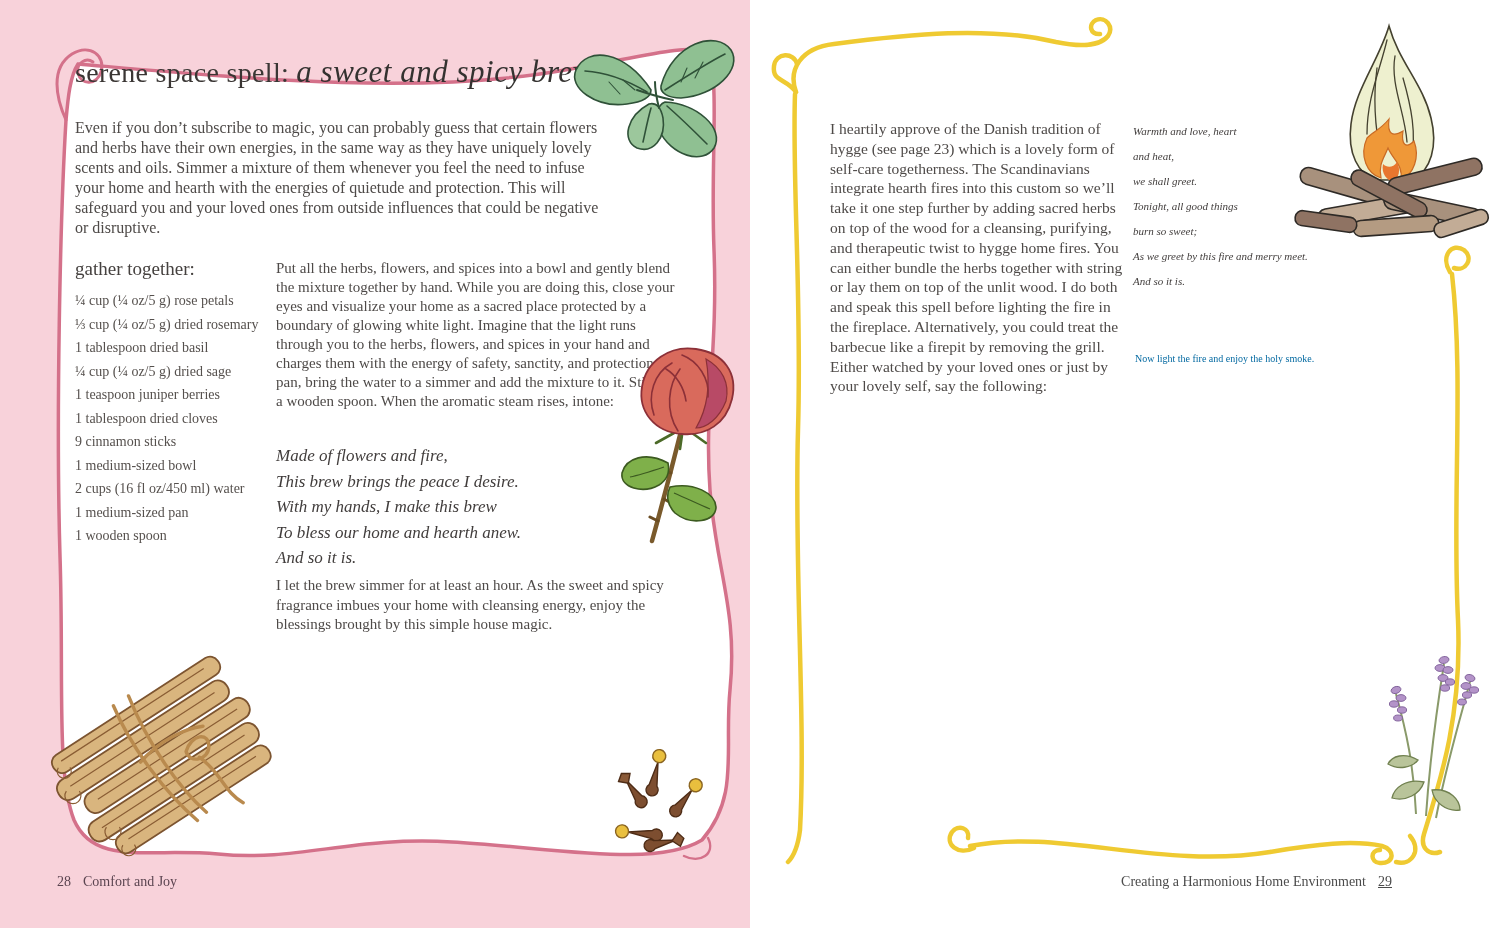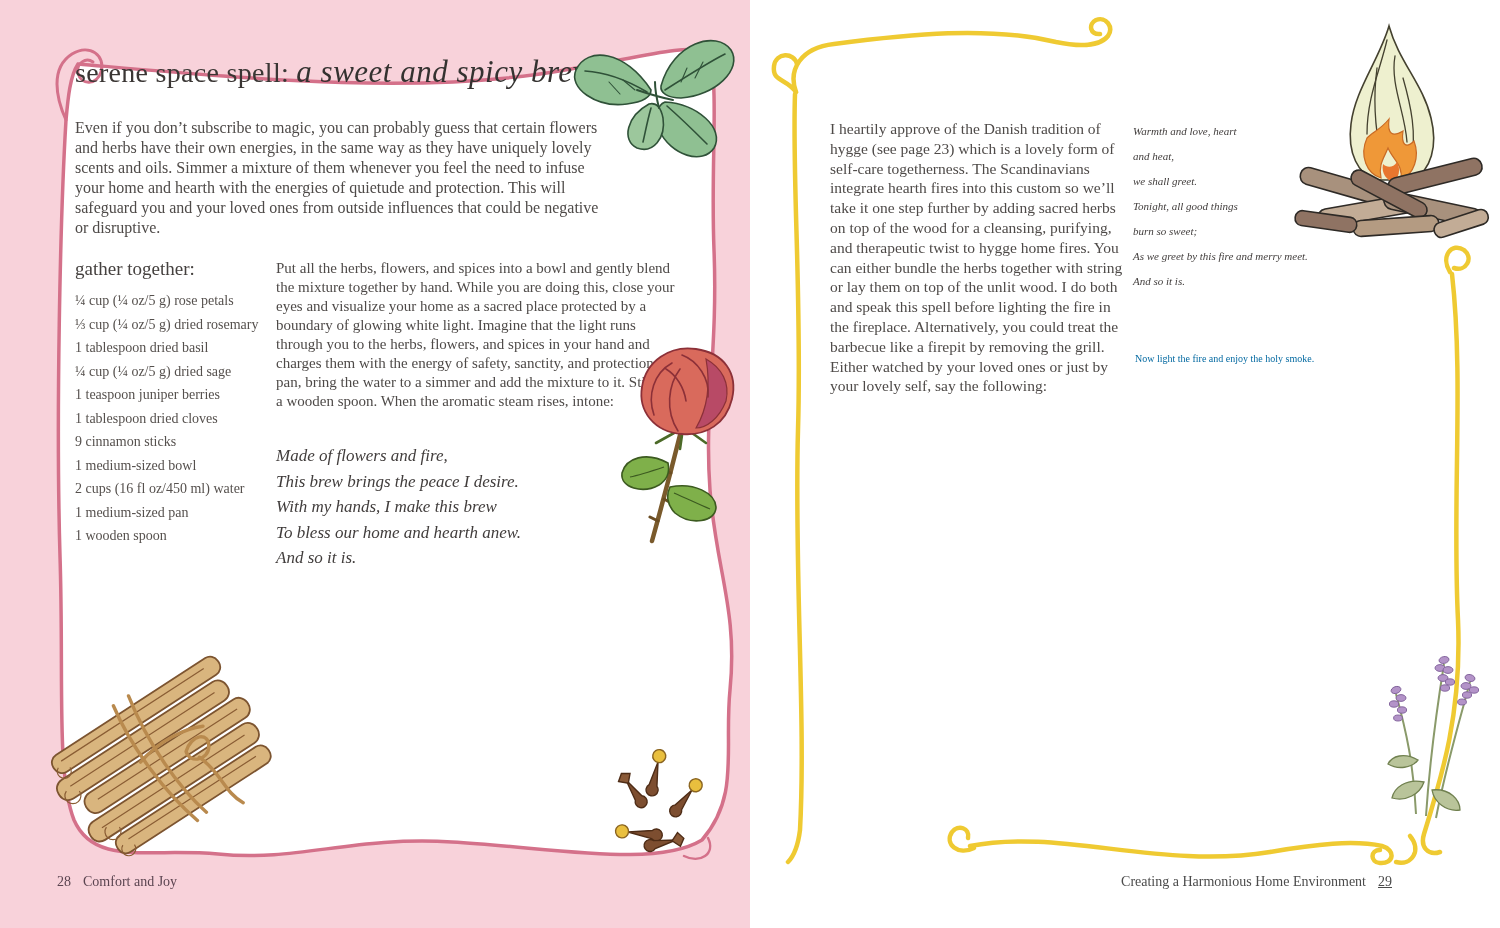--- a/index.html
+++ b/index.html
@@ -68,20 +68,21 @@
   <div class="layer" id="l-instructions">Put all the herbs, flowers, and spices into a bowl and gently blend the mixture together by hand. While you are doing this, close your eyes and visualize your home as a sacred place protected by a boundary of glowing white light. Imagine that the light runs through you to the herbs, flowers, and spices in your hand and charges them with the energy of safety, sanctity, and protection. In a pan, bring the water to a simmer and add the mixture to it. Stir with a wooden spoon. When the aromatic steam rises, intone:</div>
 
   <div class="layer" id="l-verse">
     <div>Made of flowers and fire,</div>
     <div>This brew brings the peace I desire.</div>
     <div>With my hands, I make this brew</div>
     <div>To bless our home and hearth anew.</div>
     <div>And so it is.</div>
   </div>
 
+  <div class="layer" id="l-closing">I let the brew simmer for at least an hour. As the sweet and spicy fragrance imbues your home with cleansing energy, enjoy the blessings brought by this simple house magic.</div>
 
   <div class="layer" id="l-footer">
     <span class="pg">28</span><span>Comfort and Joy</span>
   </div>
 
   <svg class="illus" style="left:565px;top:30px;" width="178" height="138" viewBox="0 0 178 138">
     <g stroke="#2f5138" stroke-width="1.6" stroke-linecap="round">
       <path d="M86,60 C60,20 22,16 11,40 C3,58 31,78 62,74 C77,72 86,68 86,60 Z" fill="#8fc092"></path>
       <path d="M82,62 C60,49 38,42 20,41" fill="none"></path>
       <path d="M70,60 L58,50 M55,64 L44,52" fill="none" stroke-width="1.1"></path>

